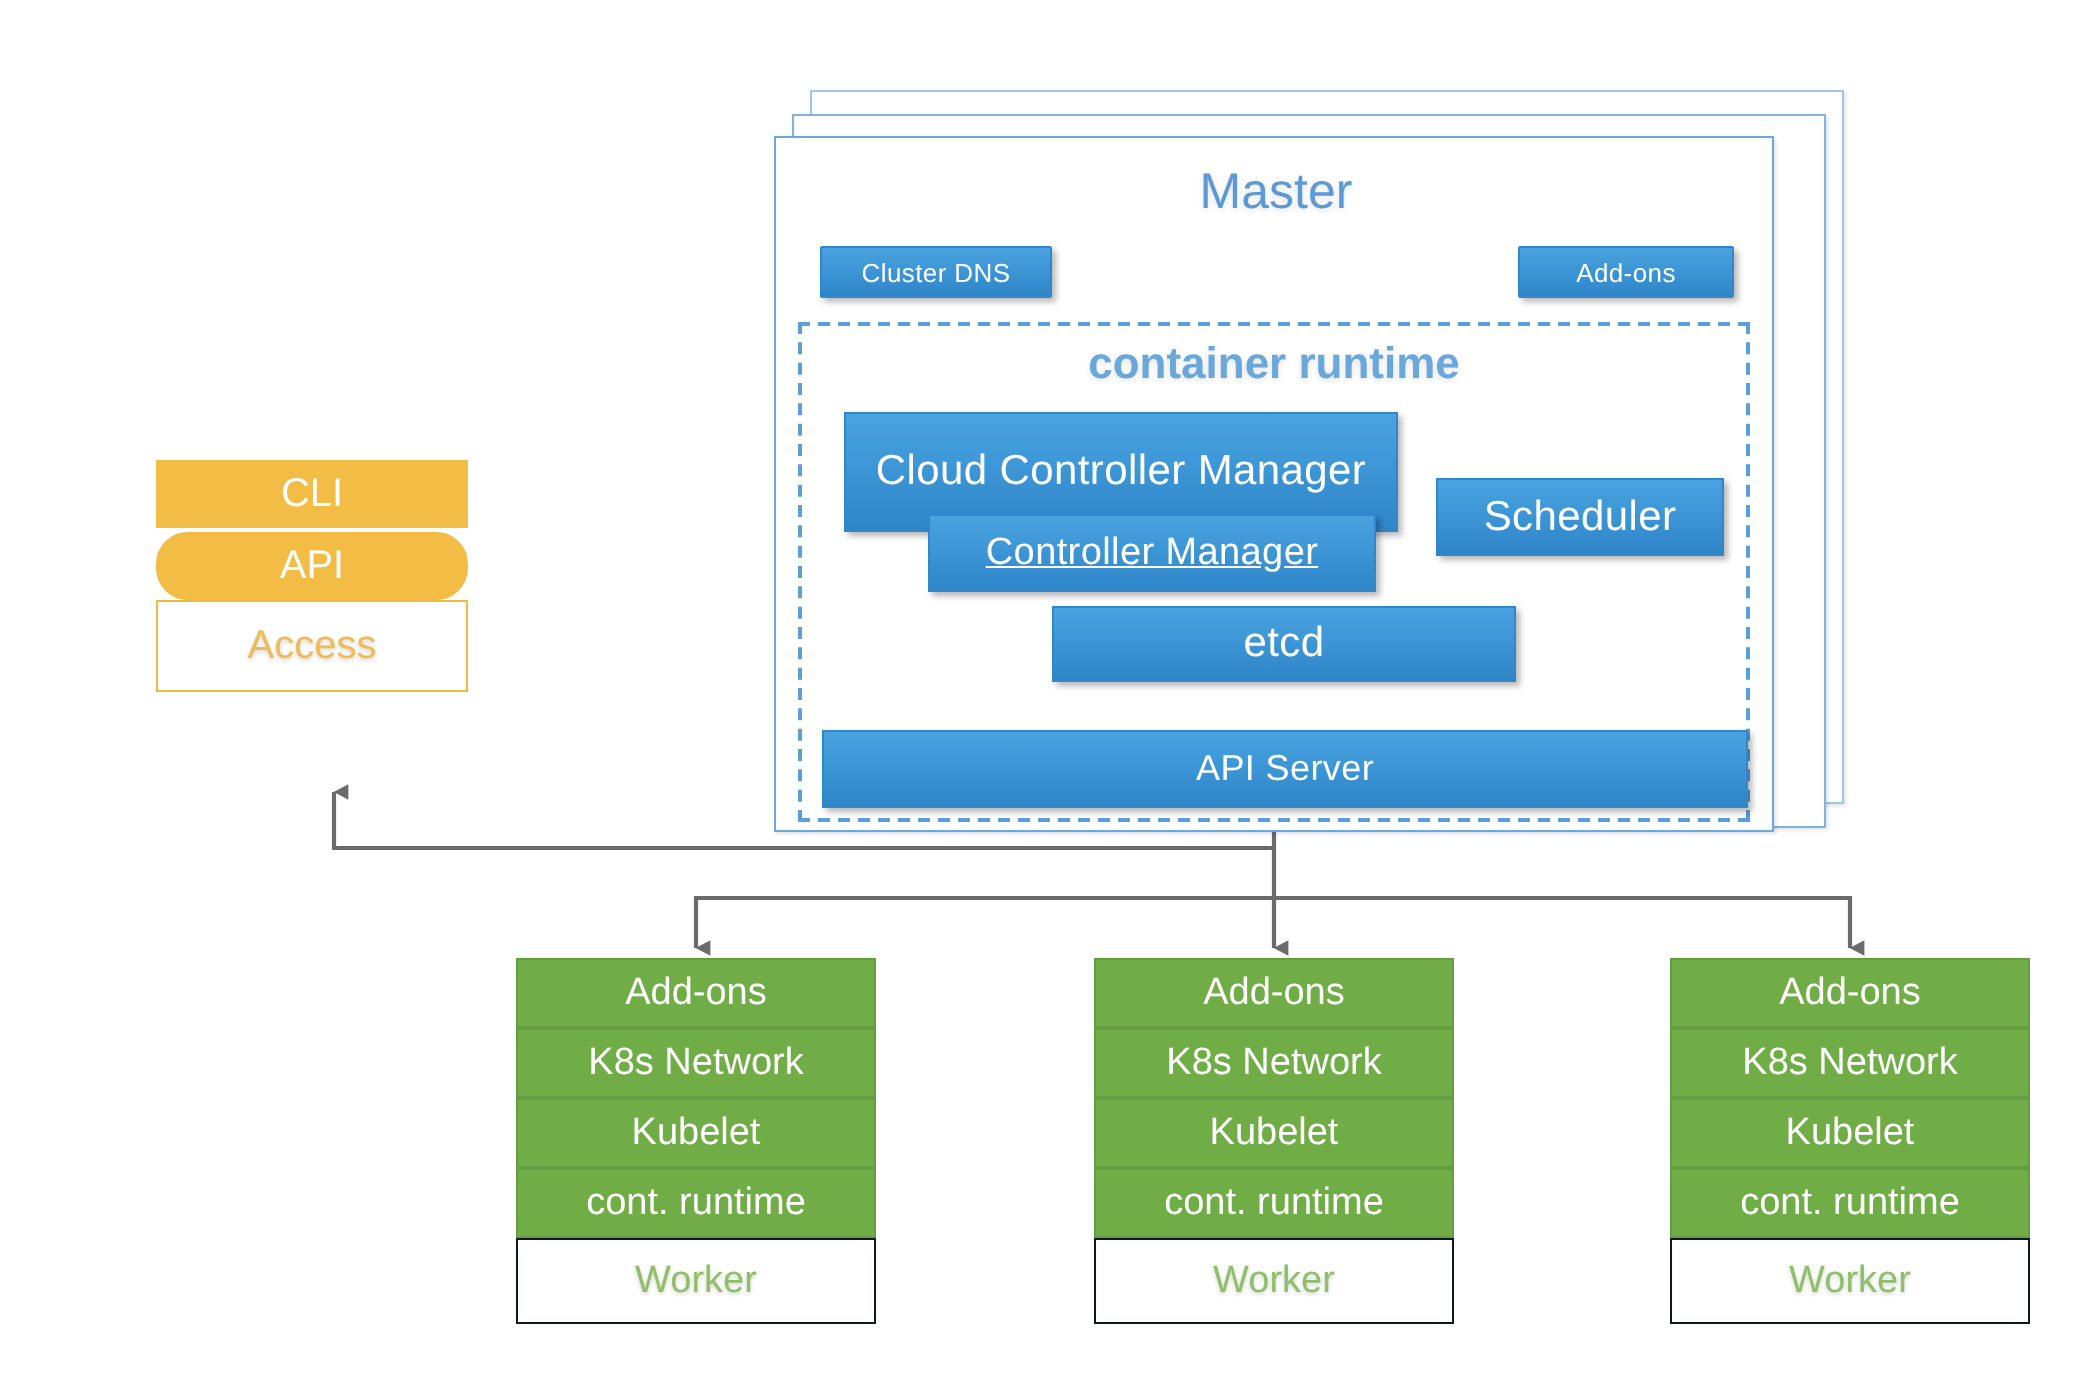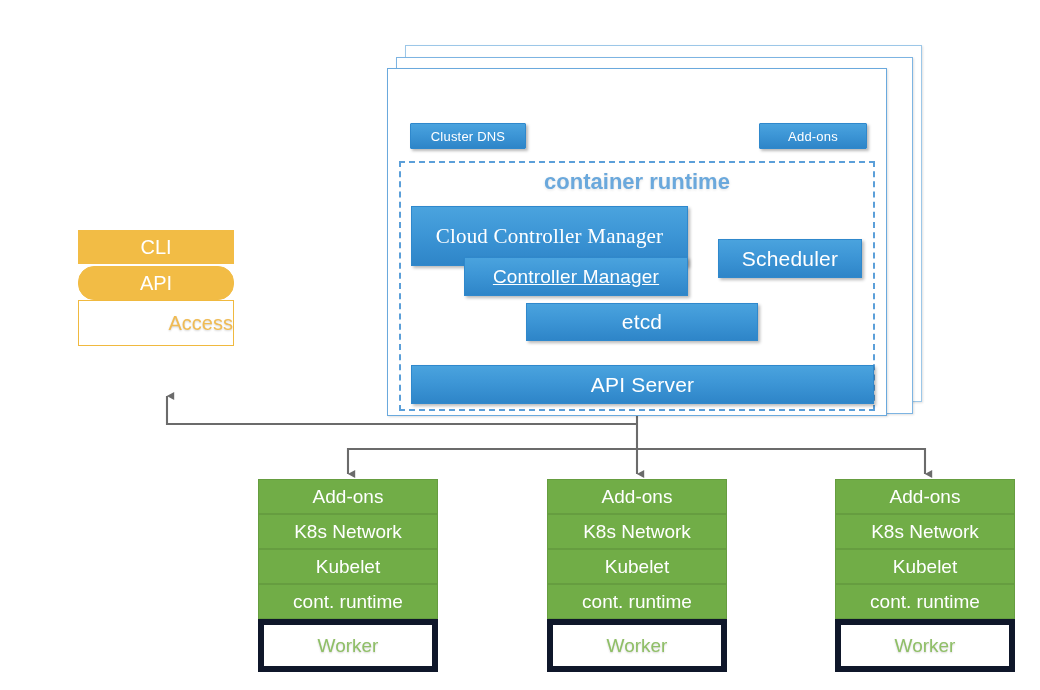--- a/index.html
+++ b/index.html
@@ -39,21 +39,21 @@
     border: 1px solid #669d40;
     color: #ffffff;
     display: flex;
     align-items: center;
     justify-content: center;
     text-align: center;
     font-size: 19px;
   }
   .green-row.label-row {
     background: #ffffff;
-    border: 6px solid #0f172a;
+    border: 1px solid #0f172a;
     color: #8fbf66;
     text-shadow: 0 1px 2px rgba(0,0,0,0.18);
   }
 
   .orange-row {
     background: #f2bc45;
     border: 1px solid #f2bc45;
     color: #ffffff;
     display: flex;
     align-items: center;
@@ -132,59 +132,60 @@
     </g>
   </svg>
 
   <div class="abs" style="left:78px; top:230px; width:156px;">
     <div class="orange-row" style="height:32px;">
       <span>CLI</span>
     </div>
     <div class="orange-row" style="height:32px; margin-top:2px;border-radius:16px;">
       <span>API</span>
     </div>
-    <div class="orange-row label-row" style="height:44px;justify-content:flex-end;">
+    <div class="orange-row label-row" style="height:44px;">
       <span>Access</span>
     </div>
   </div>
 
   <div class="abs card card-back2" style="left:405px; top:45px; width:517px; height:357px;"></div>
   <div class="abs card card-back1" style="left:396px; top:57px; width:517px; height:357px;"></div>
 
   <div class="abs card" style="left:387px; top:68px; width:500px; height:348px;">
 
+    <div class="master-title" style="left:0; top:13px; width:500px; text-align:center;">Master</div>
 
     <div class="abs blue-box" style="left:22px; top:54px; width:116px; height:26px; font-size:13px; border-radius:1px;">
       <span>Cluster DNS</span>
     </div>
     <div class="abs blue-box" style="left:371px; top:54px; width:108px; height:26px; font-size:13px; border-radius:1px;">
       <span>Add-ons</span>
     </div>
 
     <div class="abs runtime-box" style="left:11px; top:92px; width:476px; height:250px;"></div>
 
     <div class="runtime-title" style="left:11px; top:100px; width:476px; text-align:center;font-weight:bold;">container runtime</div>
 
-    <div class="abs blue-box" style="left:23px; top:137px; width:277px; height:60px; font-size:21px;font-family:Liberation Serif, serif;">
+    <div class="abs blue-box" style="left:34px; top:137px; width:277px; height:60px; font-size:21px;">
       <span>Cloud Controller Manager</span>
     </div>
 
     <div class="abs blue-box" style="left:76px; top:188px; width:224px; height:39px; font-size:19px;text-decoration:underline;">
       <span>Controller Manager</span>
     </div>
 
     <div class="abs blue-box" style="left:138px; top:234px; width:232px; height:38px; font-size:21px;">
       <span>etcd</span>
     </div>
 
     <div class="abs blue-box" style="left:330px; top:170px; width:144px; height:39px; font-size:21px;">
       <span>Scheduler</span>
     </div>
 
-    <div class="abs blue-box" style="left:23px; top:296px; width:463px; height:39px; font-size:21px;">
+    <div class="abs blue-box" style="left:23px; top:296px; width:463px; height:39px; font-size:18px;">
       <span>API Server</span>
     </div>
   </div>
 
   <div class="worker-stack" style="left:258px; top:479px; width:180px;">
     <div class="green-row" style="height:33px;">
       <span>Add-ons</span>
     </div>
     <div class="green-row" style="height:33px;">
       <span>K8s Network</span>

